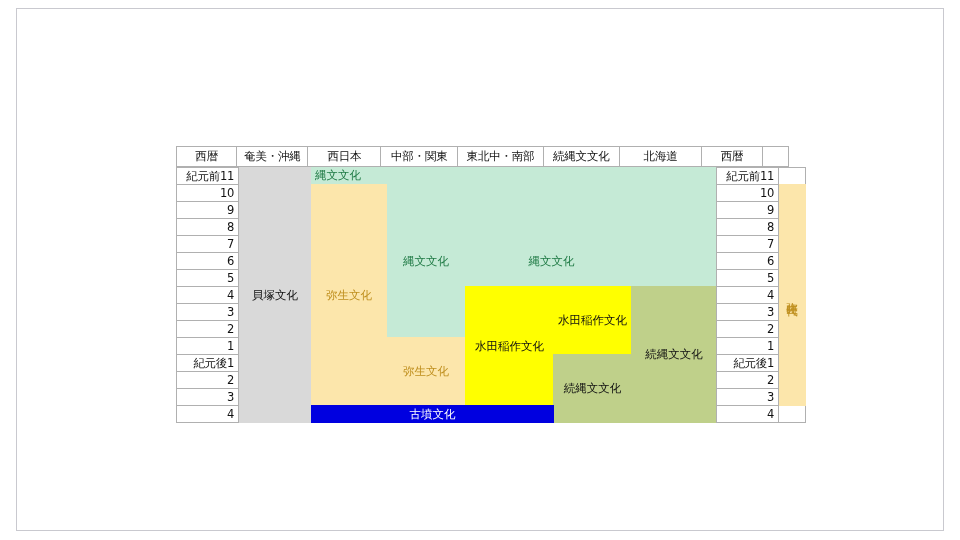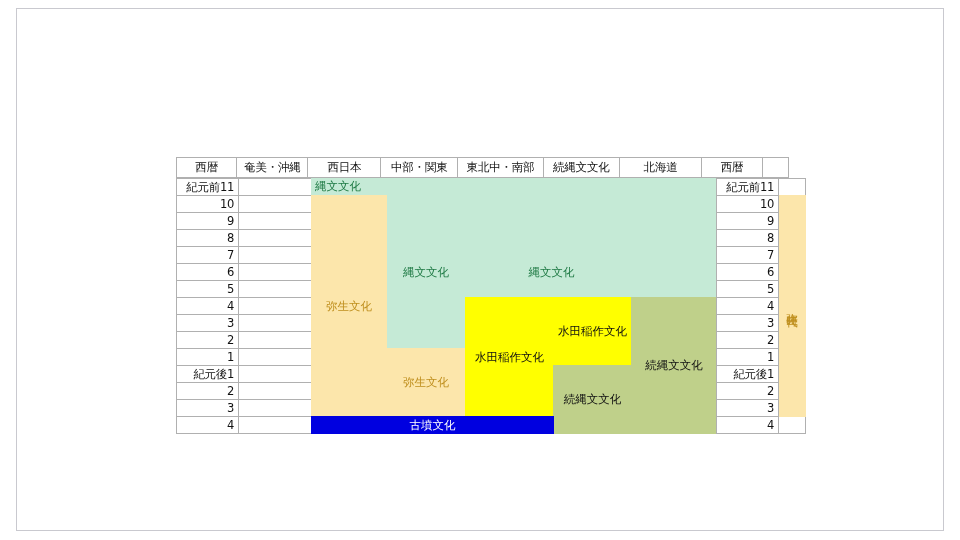--- a/index.html
+++ b/index.html
@@ -35,21 +35,21 @@
     color: #1a1a1a;
     font-family: "DejaVu Sans", "Liberation Sans", sans-serif;
     font-weight: 400;
     white-space: nowrap;
   }
 
   
   #chart {
     position: absolute;
     left: 159px;
-    top: 148px;
+    top: 137px;
     width: 613px;
     height: 304px;
   }
 
   .hdr-row {
     position: absolute;
     left: 0;
     top: 0;
     height: 21px;
     width: 613px;
@@ -272,20 +272,21 @@
         <div class="grid-cell blankcol-cell" style="left: 602px; top: 221px; width: 28px; height: 18px;"></div>
         <div class="grid-cell yr-cell" style="left: 0px; top: 238px; width: 63px; height: 18px; z-index: 5;">4</div>
         <div class="grid-cell yr-cell" style="left: 540px; top: 238px; width: 63px; height: 18px; z-index: 5;">4</div>
         <div class="grid-cell" style="left: 62px; top: 238px; width: 74px; height: 18px;"></div>
         <div class="grid-cell" style="left: 135px; top: 238px; width: 76px; height: 18px;"></div>
         <div class="grid-cell" style="left: 210px; top: 238px; width: 80px; height: 18px;"></div>
         <div class="grid-cell" style="left: 289px; top: 238px; width: 89px; height: 18px;"></div>
         <div class="grid-cell" style="left: 377px; top: 238px; width: 79px; height: 18px;"></div>
         <div class="grid-cell" style="left: 455px; top: 238px; width: 86px; height: 18px;"></div>
         <div class="grid-cell blankcol-cell" style="left: 602px; top: 238px; width: 28px; height: 18px;"></div>
+        <div class="block" style="left: 62px; top: 0px; width: 74px; height: 256px; background: rgb(217, 217, 217); color: rgb(17, 17, 17);">貝塚文化</div>
         <div class="block tl" style="left: 135px; top: 0px; width: 406px; height: 18px; background: rgb(197, 234, 214); color: rgb(31, 122, 69);">縄文文化</div>
         <div class="block" style="left: 210px; top: 17px; width: 331px; height: 154px; background: rgb(197, 234, 214); color: rgb(31, 122, 69);">縄文文化</div>
         <div class="block" style="left: 210px; top: 17px; width: 80px; height: 154px; background: rgb(197, 234, 214); color: rgb(31, 122, 69);">縄文文化</div>
         <div class="block" style="left: 135px; top: 17px; width: 76px; height: 222px; background: rgb(252, 230, 171); color: rgb(191, 143, 30);">弥生文化</div>
         <div class="block" style="left: 210px; top: 170px; width: 80px; height: 69px; background: rgb(252, 230, 171); color: rgb(191, 143, 30);">弥生文化</div>
         <div class="block" style="left: 289px; top: 119px; width: 89px; height: 120px; background: rgb(255, 255, 0); color: rgb(17, 17, 17);">水田稲作文化</div>
         <div class="block" style="left: 377px; top: 119px; width: 79px; height: 69px; background: rgb(255, 255, 0); color: rgb(17, 17, 17);">水田稲作文化</div>
         <div class="block" style="left: 377px; top: 187px; width: 79px; height: 69px; background: rgb(191, 208, 138); color: rgb(17, 17, 17);">続縄文文化</div>
         <div class="block" style="left: 455px; top: 119px; width: 86px; height: 137px; background: rgb(191, 208, 138); color: rgb(17, 17, 17);">続縄文文化</div>
         <div class="block" style="left: 135px; top: 238px; width: 243px; height: 18px; background: rgb(0, 0, 224); color: rgb(255, 255, 255);">古墳文化</div>

